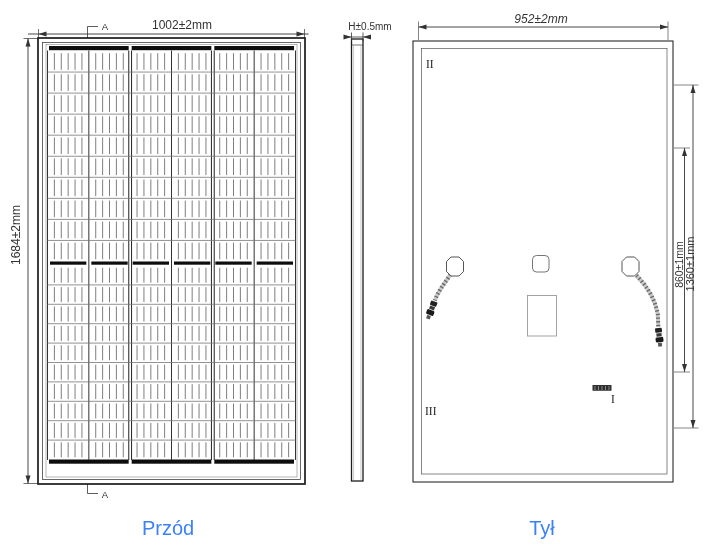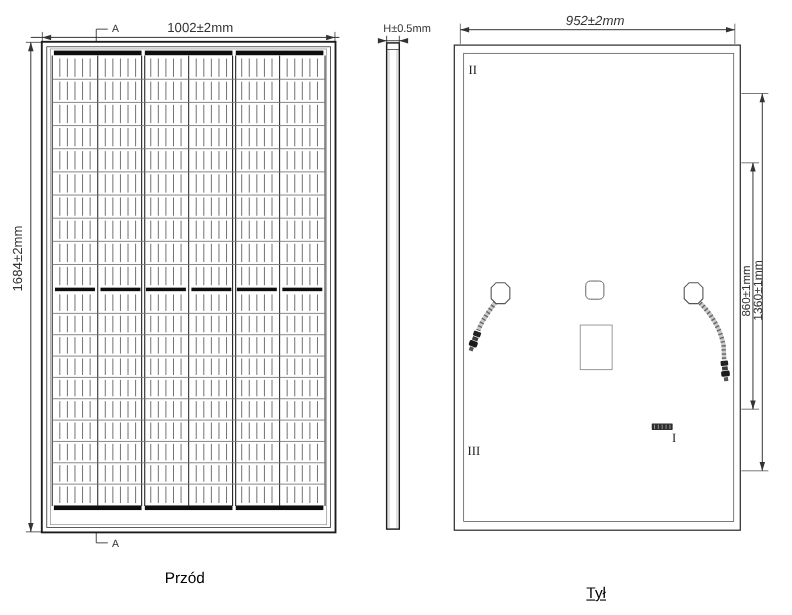--- a/index.html
+++ b/index.html
@@ -14,25 +14,25 @@
   .t-a-bottom{left:99px;top:488px;width:12px;font-size:9.5px;}
   .t-side-h{left:320px;top:20px;width:100px;font-size:10px;}
   .t-back-w{left:491px;top:13px;width:100px;font-size:12px;font-style:italic;}
   .t-back-1360{left:630px;top:258px;width:120px;height:12px;font-size:11px;}
   .t-back-860{left:618px;top:259px;width:120px;height:11px;font-size:10.5px;}
   .roman{position:absolute;font-family:"Liberation Serif",serif;font-size:11.5px;color:#222;
          white-space:nowrap;}
   .t-ii{left:402px;top:58px;margin-left:24px;}
   .t-iii{left:425px;top:393px;margin-top:12px;}
   .t-i{left:611px;top:393px;}
-  .caption{position:absolute;font-size:14px;color:#000000;width:120px;text-align:center;
+  .caption{position:absolute;font-size:20px;color:#3b82f6;width:120px;text-align:center;
            white-space:nowrap;}
   .t-przod{left:108px;top:517px;}
   .t-bok{left:302px;top:517px;}
-  .t-tyl{left:482px;top:531px;text-decoration:underline;}
+  .t-tyl{left:482px;top:517px;}
 </style>
 </head>
 <body>
 
 <div class="canvas">
   <svg id="drawing" width="720" height="559" viewBox="0 0 720 559">
       <g>
         <line x1="28" y1="38.5" x2="28" y2="483.5" stroke="#333333" stroke-width="0.9"></line>
         <polygon points="0,0 8,-2.5 8,2.5" fill="#333333" transform="translate(28,38.5) rotate(90)"></polygon>
         <polygon points="0,0 8,-2.5 8,2.5" fill="#333333" transform="translate(28,483.5) rotate(270)"></polygon>

